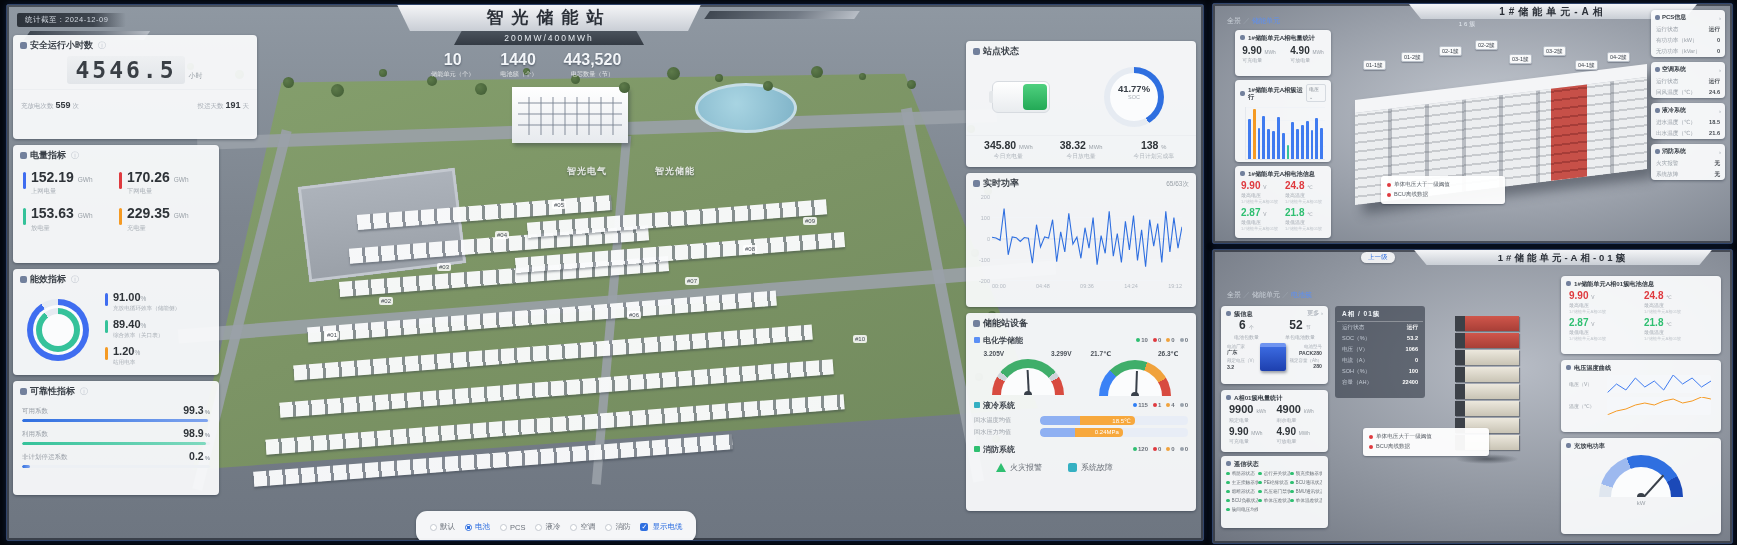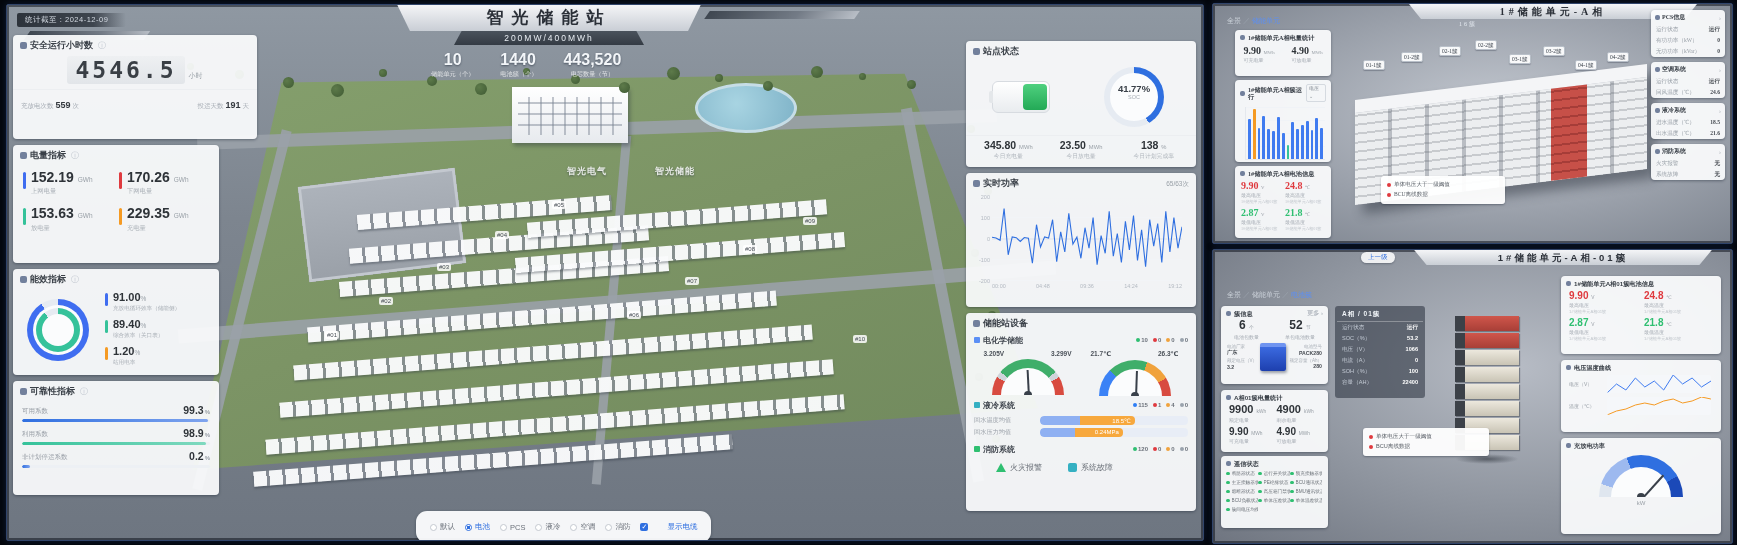--- a/index.html
+++ b/index.html
@@ -1,21 +1,21 @@
 <!DOCTYPE html>
 <html><head>
 <meta charset="utf-8">
 <style>
   html,body{margin:0;padding:0;background:#04070d;}
   body{font-family:"Liberation Sans","DejaVu Sans",sans-serif;-webkit-font-smoothing:antialiased;}
   .stage{position:relative;width:1737px;height:545px;background:#04070d;overflow:hidden;}
   .abs{position:absolute;}
   .panel{position:absolute;border:1px solid #31456b;box-shadow:inset 0 0 0 2px rgba(5,10,20,.5),0 0 6px rgba(20,40,80,.6);border-radius:2px;overflow:hidden;}
   .panel.main{left:6px;top:4px;width:1196px;height:535px;background:linear-gradient(180deg,#8f98a2 0%,#7d858f 40%,#6e7681 100%);}
-  .panel.unit{left:1212px;top:3px;width:519px;height:239px;background:radial-gradient(ellipse at 55% 45%,#c3c8d0 0%,#9aa0aa 55%,#787f8a 100%);font-family:Liberation Serif, serif;}
+  .panel.unit{left:1212px;top:3px;width:519px;height:239px;background:radial-gradient(ellipse at 55% 45%,#c3c8d0 0%,#9aa0aa 55%,#787f8a 100%);}
   .panel.cluster{left:1212px;top:249px;width:519px;height:293px;background:radial-gradient(ellipse at 58% 40%,#b7bcc5 0%,#8f959f 55%,#6f7580 100%);}
 
   
   .card{position:absolute;background:rgba(251,252,253,.93);border-radius:4px;box-shadow:0 1px 3px rgba(15,25,40,.4);}
   .chead{display:flex;align-items:center;gap:3px;padding:5px 7px 2px;font-size:9px;font-weight:bold;color:#3a4048;line-height:1.2;}
   .chead.small{font-size:6.2px;padding:4px 5px 2px;}
   .bullet{width:7px;height:7px;border-radius:2px;background:#72809c;flex:0 0 auto;}
   .bullet.sm{width:5px;height:5px;}
   .iico{font-size:8px;color:#c2c8d0;font-weight:normal;margin-left:2px;}
   .spacer{flex:1;}
@@ -72,21 +72,21 @@
   .chip{display:flex;align-items:center;gap:4px;font-size:8px;color:#666c74;}
   .chip .fico{width:0;height:0;border-left:5px solid transparent;border-right:5px solid transparent;border-bottom:9px solid #2fbf71;}
   .chip .sico{width:9px;height:9px;border-radius:2px;background:#35b0c2;}
 
   
   .toolbar{position:absolute;display:flex;align-items:center;gap:10px;background:rgba(252,253,254,.95);border-radius:11px;padding:0 14px;height:32px;box-shadow:0 1px 3px rgba(15,25,40,.4);}
   .tbi{display:flex;align-items:center;gap:3px;font-size:7.5px;color:#6b717a;}
   .tbi i{width:7px;height:7px;border-radius:50%;border:1px solid #c4c9d0;background:#fff;box-sizing:border-box;}
   .tbi.sel{color:#2f6fe0;}
   .tbi.sel i{border-color:#2f6fe0;background:radial-gradient(circle at 50% 50%, #2f6fe0 0 40%, #fff 45%);}
-  .tbcheck{display:flex;align-items:center;gap:19px;font-size:7.5px;color:#2f6fe0;}
+  .tbcheck{display:flex;align-items:center;gap:4px;font-size:7.5px;color:#2f6fe0;}
   .tbcheck i{width:8px;height:8px;border-radius:2px;background:#2f6fe0;color:#fff;font-style:normal;font-size:7px;line-height:8px;text-align:center;}
 
   
   .field{position:absolute;left:150px;top:60px;width:890px;height:440px;background:linear-gradient(160deg,#85a06d 0%,#7c9465 45%,#6f885c 100%);clip-path:polygon(14% 4%,84% 2%,99% 78%,4% 92%);}
   .road{position:absolute;background:#9aa1a9;opacity:.9;}
   .pond{position:absolute;left:688px;top:78px;width:96px;height:44px;border-radius:50%;background:radial-gradient(circle at 40% 40%,#a8d4e2,#7fb3c8);border:3px solid #c6dde6;}
   .bldg{position:absolute;left:505px;top:82px;width:116px;height:56px;background:linear-gradient(#ffffff,#e7eaee);box-shadow:2px 3px 4px rgba(40,50,60,.4);}
   .bldg:before{content:"";position:absolute;left:6px;top:10px;right:6px;bottom:8px;background:repeating-linear-gradient(90deg,transparent 0 10px,rgba(120,130,145,.45) 10px 12px),repeating-linear-gradient(0deg,transparent 0 9px,rgba(120,130,145,.45) 9px 11px);}
   .pad{position:absolute;left:296px;top:172px;width:158px;height:96px;background:linear-gradient(#adb3bb,#9aa0a8);transform:rotate(-7deg);box-shadow:inset 0 0 0 3px #c3c8cf;}
   .crow{position:absolute;height:15px;background:repeating-linear-gradient(90deg,rgba(250,251,252,.96) 0 13px,rgba(136,142,150,.85) 13px 16px);transform:rotate(-4.5deg);box-shadow:0 2px 2px rgba(40,50,60,.35);}
@@ -382,21 +382,21 @@
           <div style="font-size:9.5px;font-weight:bold;color:#3a4048;">41.77%</div>
           <div style="font-size:5.5px;color:#a7adb5;">SOC</div>
         </div>
       </div>
       <div class="metr" style="position:absolute;left:0;right:0;bottom:6px;">
         <div class="m">
             <div class="v"><span>345.80</span> <span class="u">MWh</span></div>
             <div class="l">今日充电量</div>
           </div>
         <div class="m">
-            <div class="v"><span>23.50</span> <span class="u">MWh</span></div>
+            <div class="v"><span>38.32</span> <span class="u">MWh</span></div>
             <div class="l">今日放电量</div>
           </div>
         <div class="m">
             <div class="v"><span>138</span> <span class="u">%</span></div>
             <div class="l">今日计划完成率</div>
           </div>
       </div>
     </div>
 
     <div class="card" style="left:959px;top:168px;width:230px;height:134px;">

